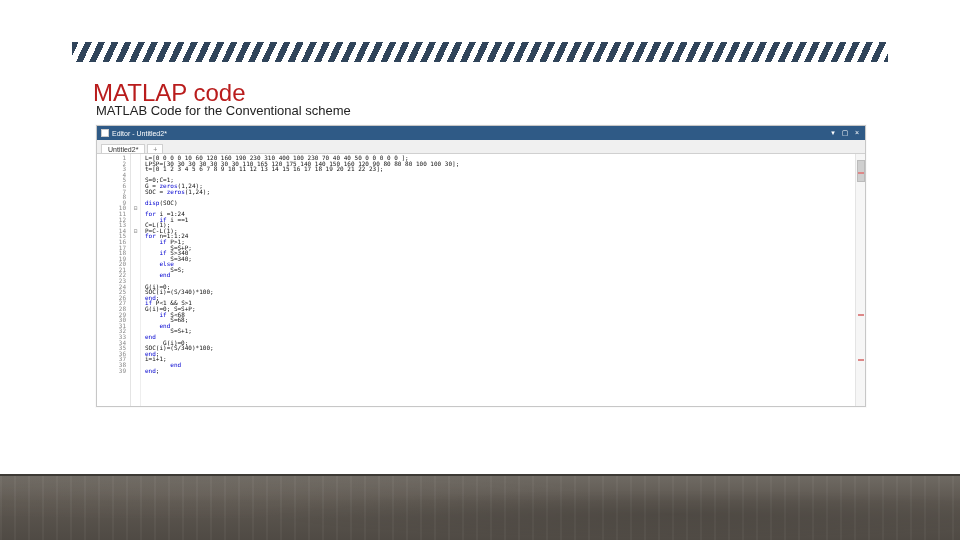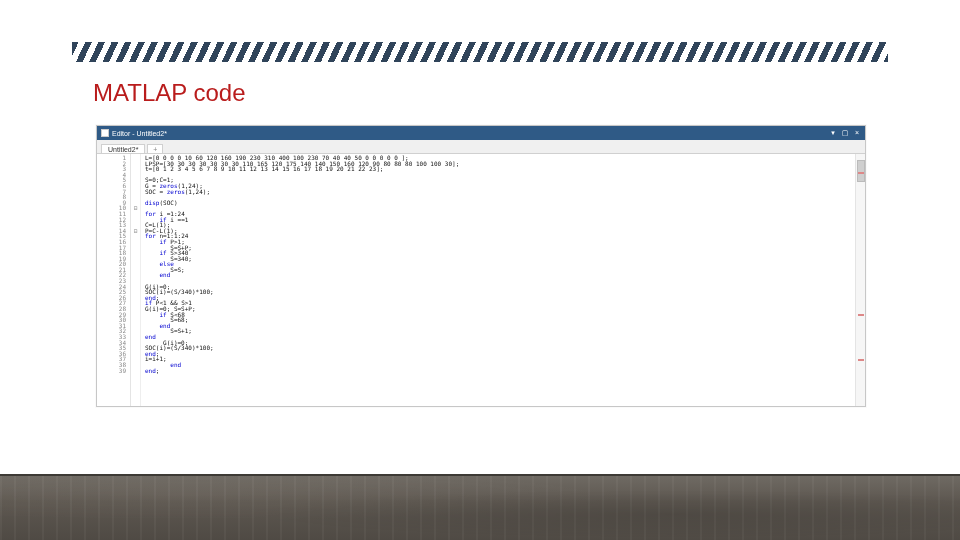--- a/index.html
+++ b/index.html
@@ -102,20 +102,21 @@
 
   .gline { display:block; height:5.6px; }
 </style>
 </head>
 <body>
 
 <div class="stage">
   <div class="stripe"></div>
 
   <div class="title">MATLAP code</div>
+  <div class="subtitle">MATLAB Code for the Conventional scheme</div>
 
   <div class="editor">
     <div class="titlebar">
       <span class="tlabel">
         <span class="ticon"></span>
         <span>Editor - Untitled2*</span>
       </span>
       <span class="winctrl">
         <span>▾</span>
         <span>▢</span>

